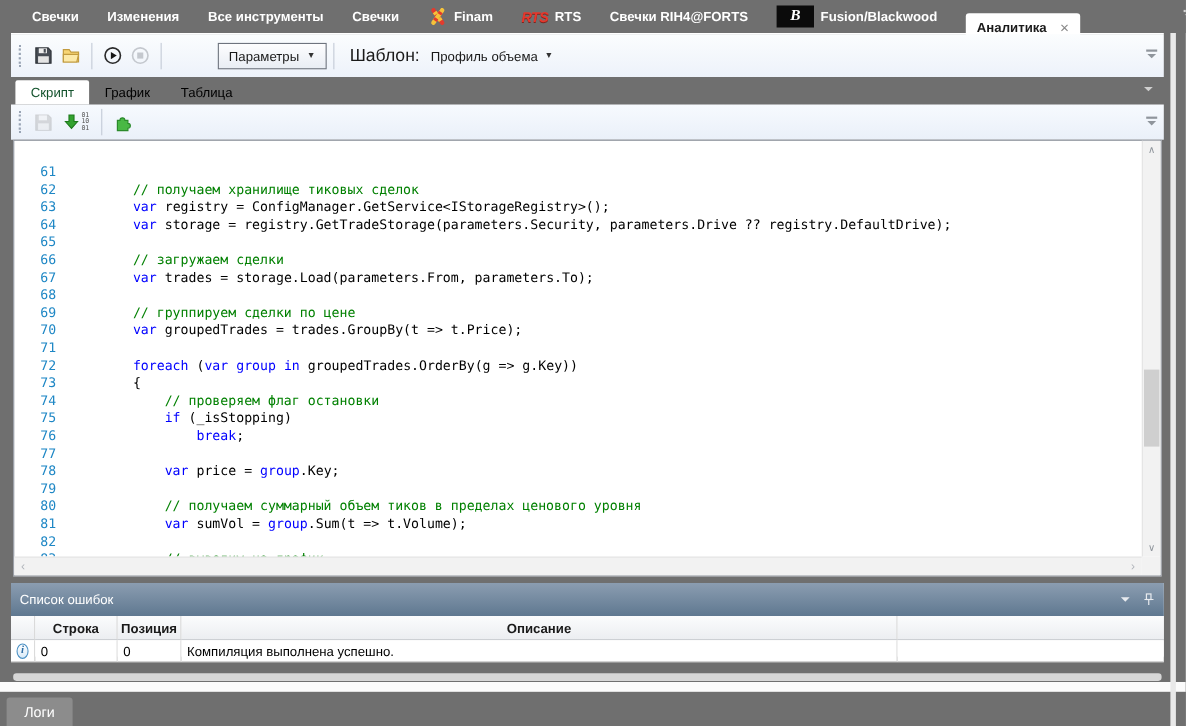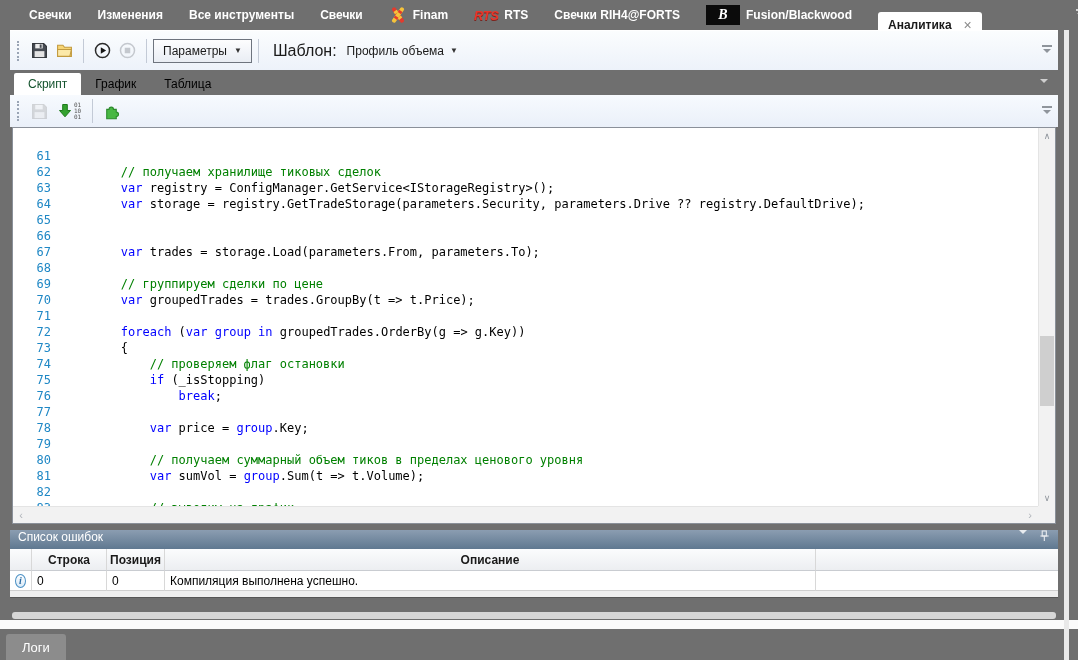--- a/index.html
+++ b/index.html
@@ -18,21 +18,21 @@
   .overflow-ico { position:absolute; right:5px; top:9px; width:12px; display:flex; flex-direction:column; align-items:center; gap:2px; }
   .overflow-ico .bar { width:10px; height:2px; background:#D4D4D4; }
   .overflow-ico .tri { width:0; height:0; border-left:4px solid transparent; border-right:4px solid transparent; border-top:4px solid #D4D4D4; }
   .overflow-ico.dark .bar { background:#8F959C; } .overflow-ico.dark .tri { border-top-color:#8F959C; }
 
   
   .toolbar { left:10px; top:30px; width:1048px; height:40px; background:linear-gradient(#FBFDFE,#EDF2FA); border-top:1px solid #FFFFFF; display:flex; align-items:center; padding-left:5px; }
   .grip { width:3px; height:20px; border-left:2px dotted #9AA5B5; margin:0 7px 0 2px; }
   .tb-ico { width:17px; height:17px; margin:0 4px; display:inline-flex; }
   .sep { width:1px; height:24px; background:#C3CAD6; margin:0 6px; }
-  .params-btn { height:24px; border:1px solid #6E747E; background:linear-gradient(#FDFDFE,#E9EDF4); display:flex; align-items:center; padding:0 9px; font-size:12px; color:#1A1A1A; gap:7px; }
+  .params-btn { height:24px; border:1px solid #6E747E; background:linear-gradient(#FDFDFE,#E9EDF4); display:flex; align-items:center; padding:0 9px; font-size:12px; color:#1A1A1A; gap:7px;margin-left:45px; }
   .dd-arrow { font-size:8px; color:#333; }
   .lbl { font-size:16px; color:#1A1A1A; margin:0 6px 0 8px; }
   .flat-dd { display:flex; align-items:center; gap:6px; font-size:12px; color:#1A1A1A; padding:0 4px; }
 
   
   .tabstrip { left:10px; top:70px; width:1048px; height:25px; background:#6F6F6F; display:flex; align-items:flex-end; padding-left:4px; }
   .s-tab { font-size:12px; color:#000000; padding:4px 14px; cursor:default; }
   .s-tab.active { background:#FFFFFF; color:#14532d; border-radius:2px 2px 0 0; font-weight:normal; }
   .strip-chevron { position:absolute; right:10px; top:9px; width:0; height:0; border-left:4px solid transparent; border-right:4px solid transparent; border-top:4px solid #CFCFCF; }
 
@@ -52,21 +52,21 @@
 
   .vscroll { position:absolute; right:0; top:0; bottom:17px; width:17px; background:#F2F2F2; border-left:1px solid #E4E4E4; }
   .vscroll .arr { position:absolute; left:0; width:16px; height:16px; color:#8F959C; font-size:9px; display:flex; align-items:center; justify-content:center; }
   .vscroll .thumb { position:absolute; left:1px; width:14px; top:208px; height:70px; background:#CFCFCF; }
   .hscroll { position:absolute; left:0; right:17px; bottom:0; height:17px; background:#F2F2F2; border-top:1px solid #E4E4E4; }
   .hscroll .arr { position:absolute; top:0; width:16px; height:16px; color:#B0B4BA; font-size:11px; display:flex; align-items:center; justify-content:center; }
   .scroll-corner { position:absolute; right:0; bottom:0; width:17px; height:17px; background:#F2F2F2; }
 
   
   .error-panel { left:10px; top:530px; width:1048px; height:68px; background:#EFEFEF; border-bottom:1px solid #565656; }
-  .ep-header { height:19px; background:linear-gradient(#8B9DB1,#5F7890); color:#FFFFFF; font-size:12px; display:flex; align-items:flex-start; padding:0 8px; }
+  .ep-header { height:30px; background:linear-gradient(#8B9DB1,#5F7890); color:#FFFFFF; font-size:12px; display:flex; align-items:center; padding:0 8px; }
   .ep-header .spacer { flex:1; }
   .ep-chevron { width:0; height:0; border-left:4px solid transparent; border-right:4px solid transparent; border-top:4px solid #E8EBEF; margin-right:12px; }
   .pin-ico { width:11px; height:12px; }
   .etable { display:flex; flex-direction:column; }
   .erow { display:flex; height:22px; }
   .ecell { border-right:1px solid #D8D8D8; font-size:12px; display:flex; align-items:center; }
   .ehead .ecell { background:linear-gradient(#FBFCFD,#ECEEF1); border-bottom:1px solid #C9CCD1; justify-content:center; color:#1A1A1A;font-weight:bold; }
   .edata { height:20px; }
   .edata .ecell { background:#FFFFFF; border-bottom:1px solid #CFCFCF; padding:0 5px; }
   .c-icon { width:22px; flex:0 0 auto; justify-content:center; }
@@ -240,20 +240,21 @@
       <div class="code-line">
         <span class="gutter">64</span>
         <span class="code-text"><span class="tok-p">        </span><span class="tok-k">var</span><span class="tok-p"> storage = registry.GetTradeStorage(parameters.Security, parameters.Drive ?? registry.DefaultDrive);</span></span>
       </div>
       <div class="code-line">
         <span class="gutter">65</span>
         <span class="code-text"></span>
       </div>
       <div class="code-line">
         <span class="gutter">66</span>
+        <span class="code-text"><span class="tok-c">        // загружаем сделки</span></span>
       </div>
       <div class="code-line">
         <span class="gutter">67</span>
         <span class="code-text"><span class="tok-p">        </span><span class="tok-k">var</span><span class="tok-p"> trades = storage.Load(parameters.From, parameters.To);</span></span>
       </div>
       <div class="code-line">
         <span class="gutter">68</span>
         <span class="code-text"></span>
       </div>
       <div class="code-line">

